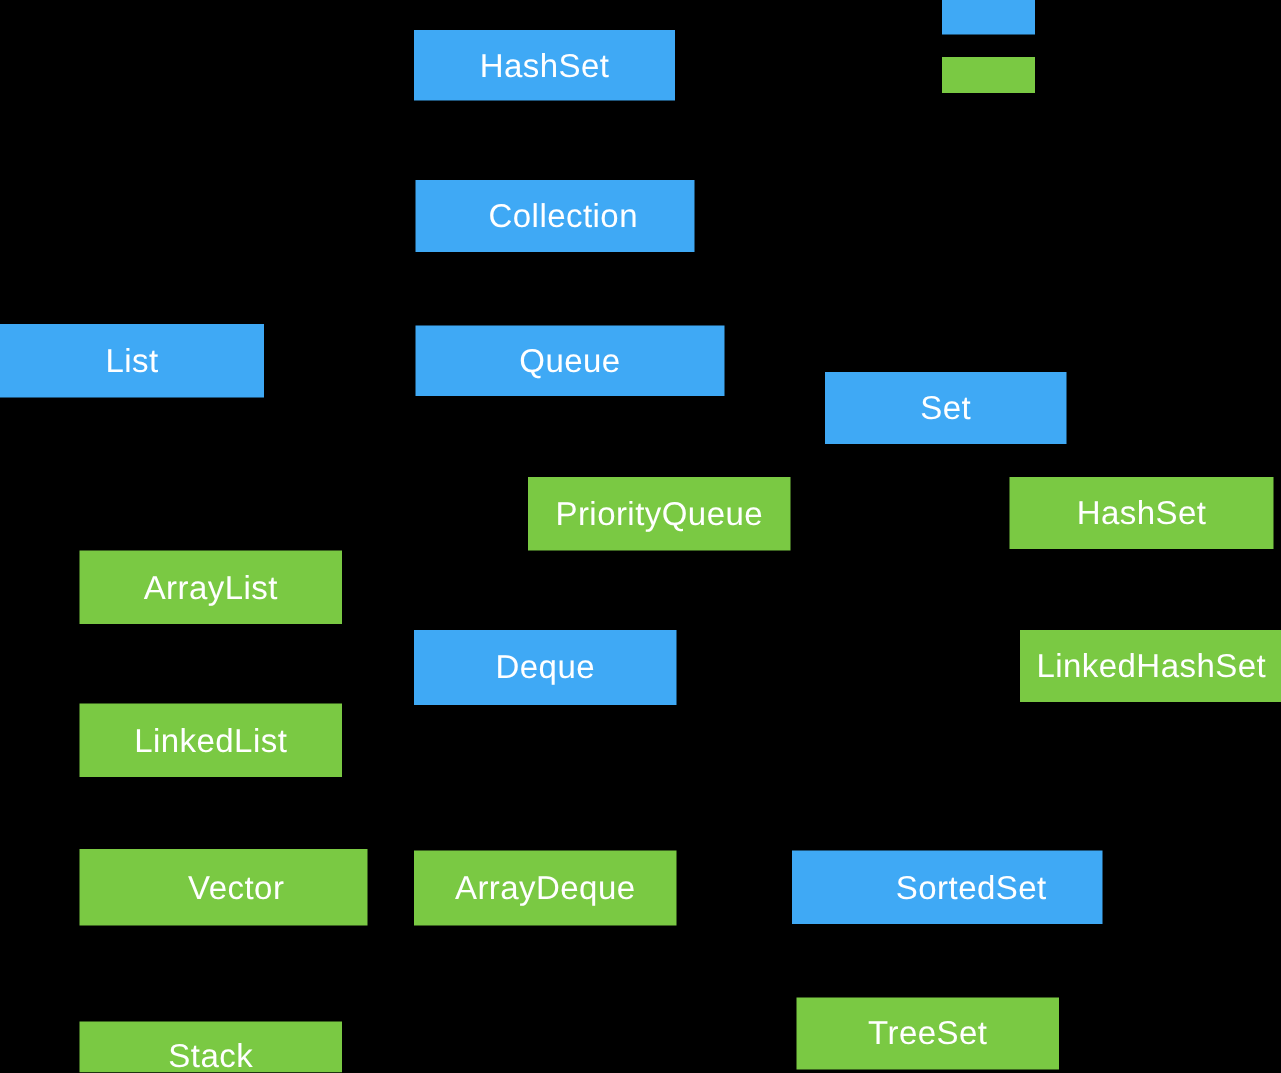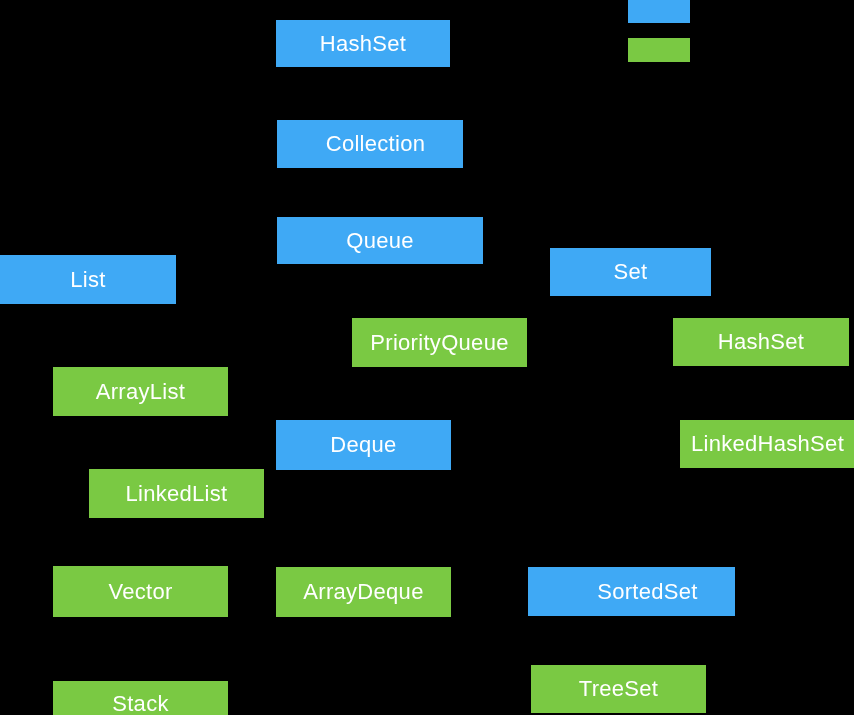--- a/index.html
+++ b/index.html
@@ -48,28 +48,28 @@
 <body>
 
 <div class="canvas">
   <div>
     <div class="swatch interface"></div>
     <div class="swatch class"></div>
   </div>
   <div id="nodes">
       <div class="node interface" style="left: 276px; top: 20px; width: 174px; height: 47px;">HashSet</div>
       <div class="node interface" style="left: 277px; top: 120px; width: 175px; height: 48px; padding-left: 11px;">Collection</div>
-      <div class="node interface" style="left: 0px; top: 216px; width: 176px; height: 49px; margin-top: 39px;">List</div>
+      <div class="node interface" style="left: 0px; top: 216px; width: 176px; height: 49px;">List</div>
       <div class="node interface" style="left: 277px; top: 217px; width: 206px; height: 47px;">Queue</div>
       <div class="node interface" style="left: 550px; top: 216px; width: 161px; height: 48px; margin-top: 32px;">Set</div>
       <div class="node class" style="left: 352px; top: 318px; width: 175px; height: 49px;">PriorityQueue</div>
       <div class="node class" style="left: 673px; top: 318px; width: 176px; height: 48px;">HashSet</div>
       <div class="node class" style="left: 53px; top: 367px; width: 175px; height: 49px;">ArrayList</div>
       <div class="node interface" style="left: 276px; top: 420px; width: 175px; height: 50px;">Deque</div>
       <div class="node class" style="left: 680px; top: 420px; width: 175px; height: 48px;">LinkedHashSet</div>
-      <div class="node class" style="left: 53px; top: 469px; width: 175px; height: 49px; margin-left: 36px;">LinkedList</div>
-      <div class="node class" style="left: 53px; top: 566px; width: 175px; height: 51px;">Vector</div>
+      <div class="node class" style="left: 53px; top: 469px; width: 175px; height: 49px;">LinkedList</div>
+      <div class="node class" style="left: 53px; top: 566px; width: 175px; height: 51px; padding-left: 17px;">Vector</div>
       <div class="node class" style="left: 276px; top: 567px; width: 175px; height: 50px;">ArrayDeque</div>
       <div class="node interface" style="left: 528px; top: 567px; width: 175px; height: 49px; padding-left: 32px;">SortedSet</div>
       <div class="node class" style="left: 53px; top: 681px; width: 175px; height: 46px;">Stack</div>
       <div class="node class" style="left: 531px; top: 665px; width: 175px; height: 48px;">TreeSet</div>
     </div>
 </div>
 
 </body></html>

